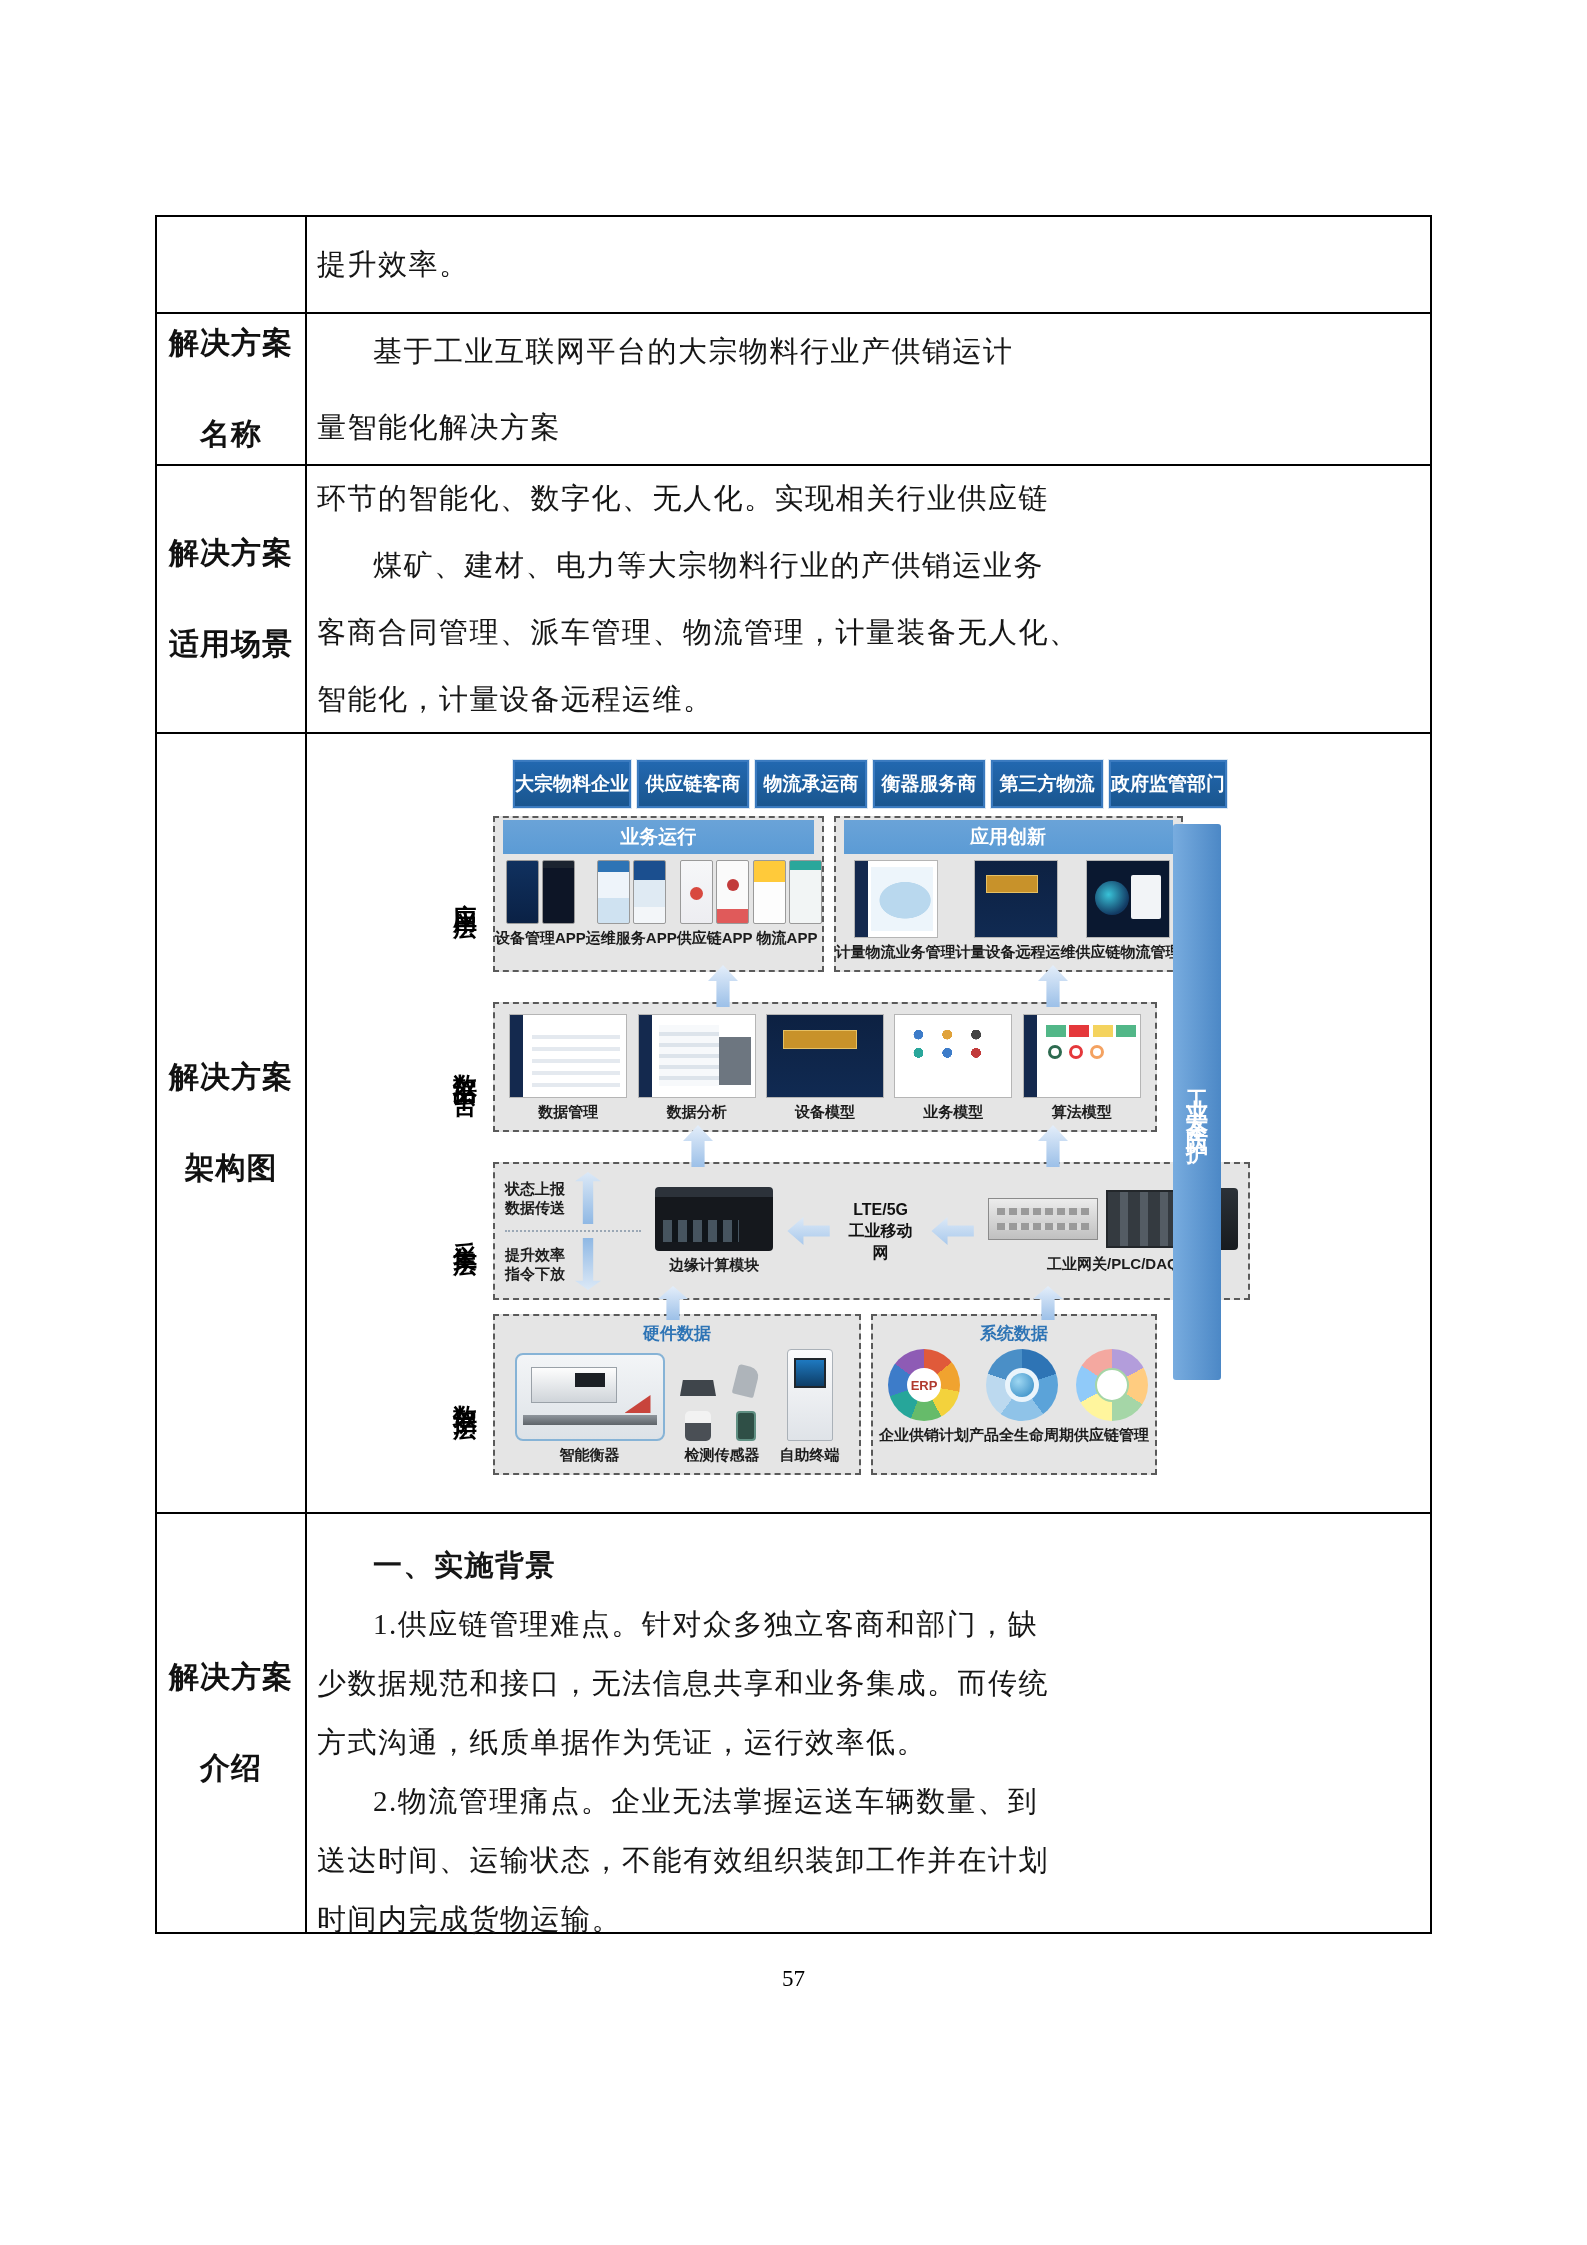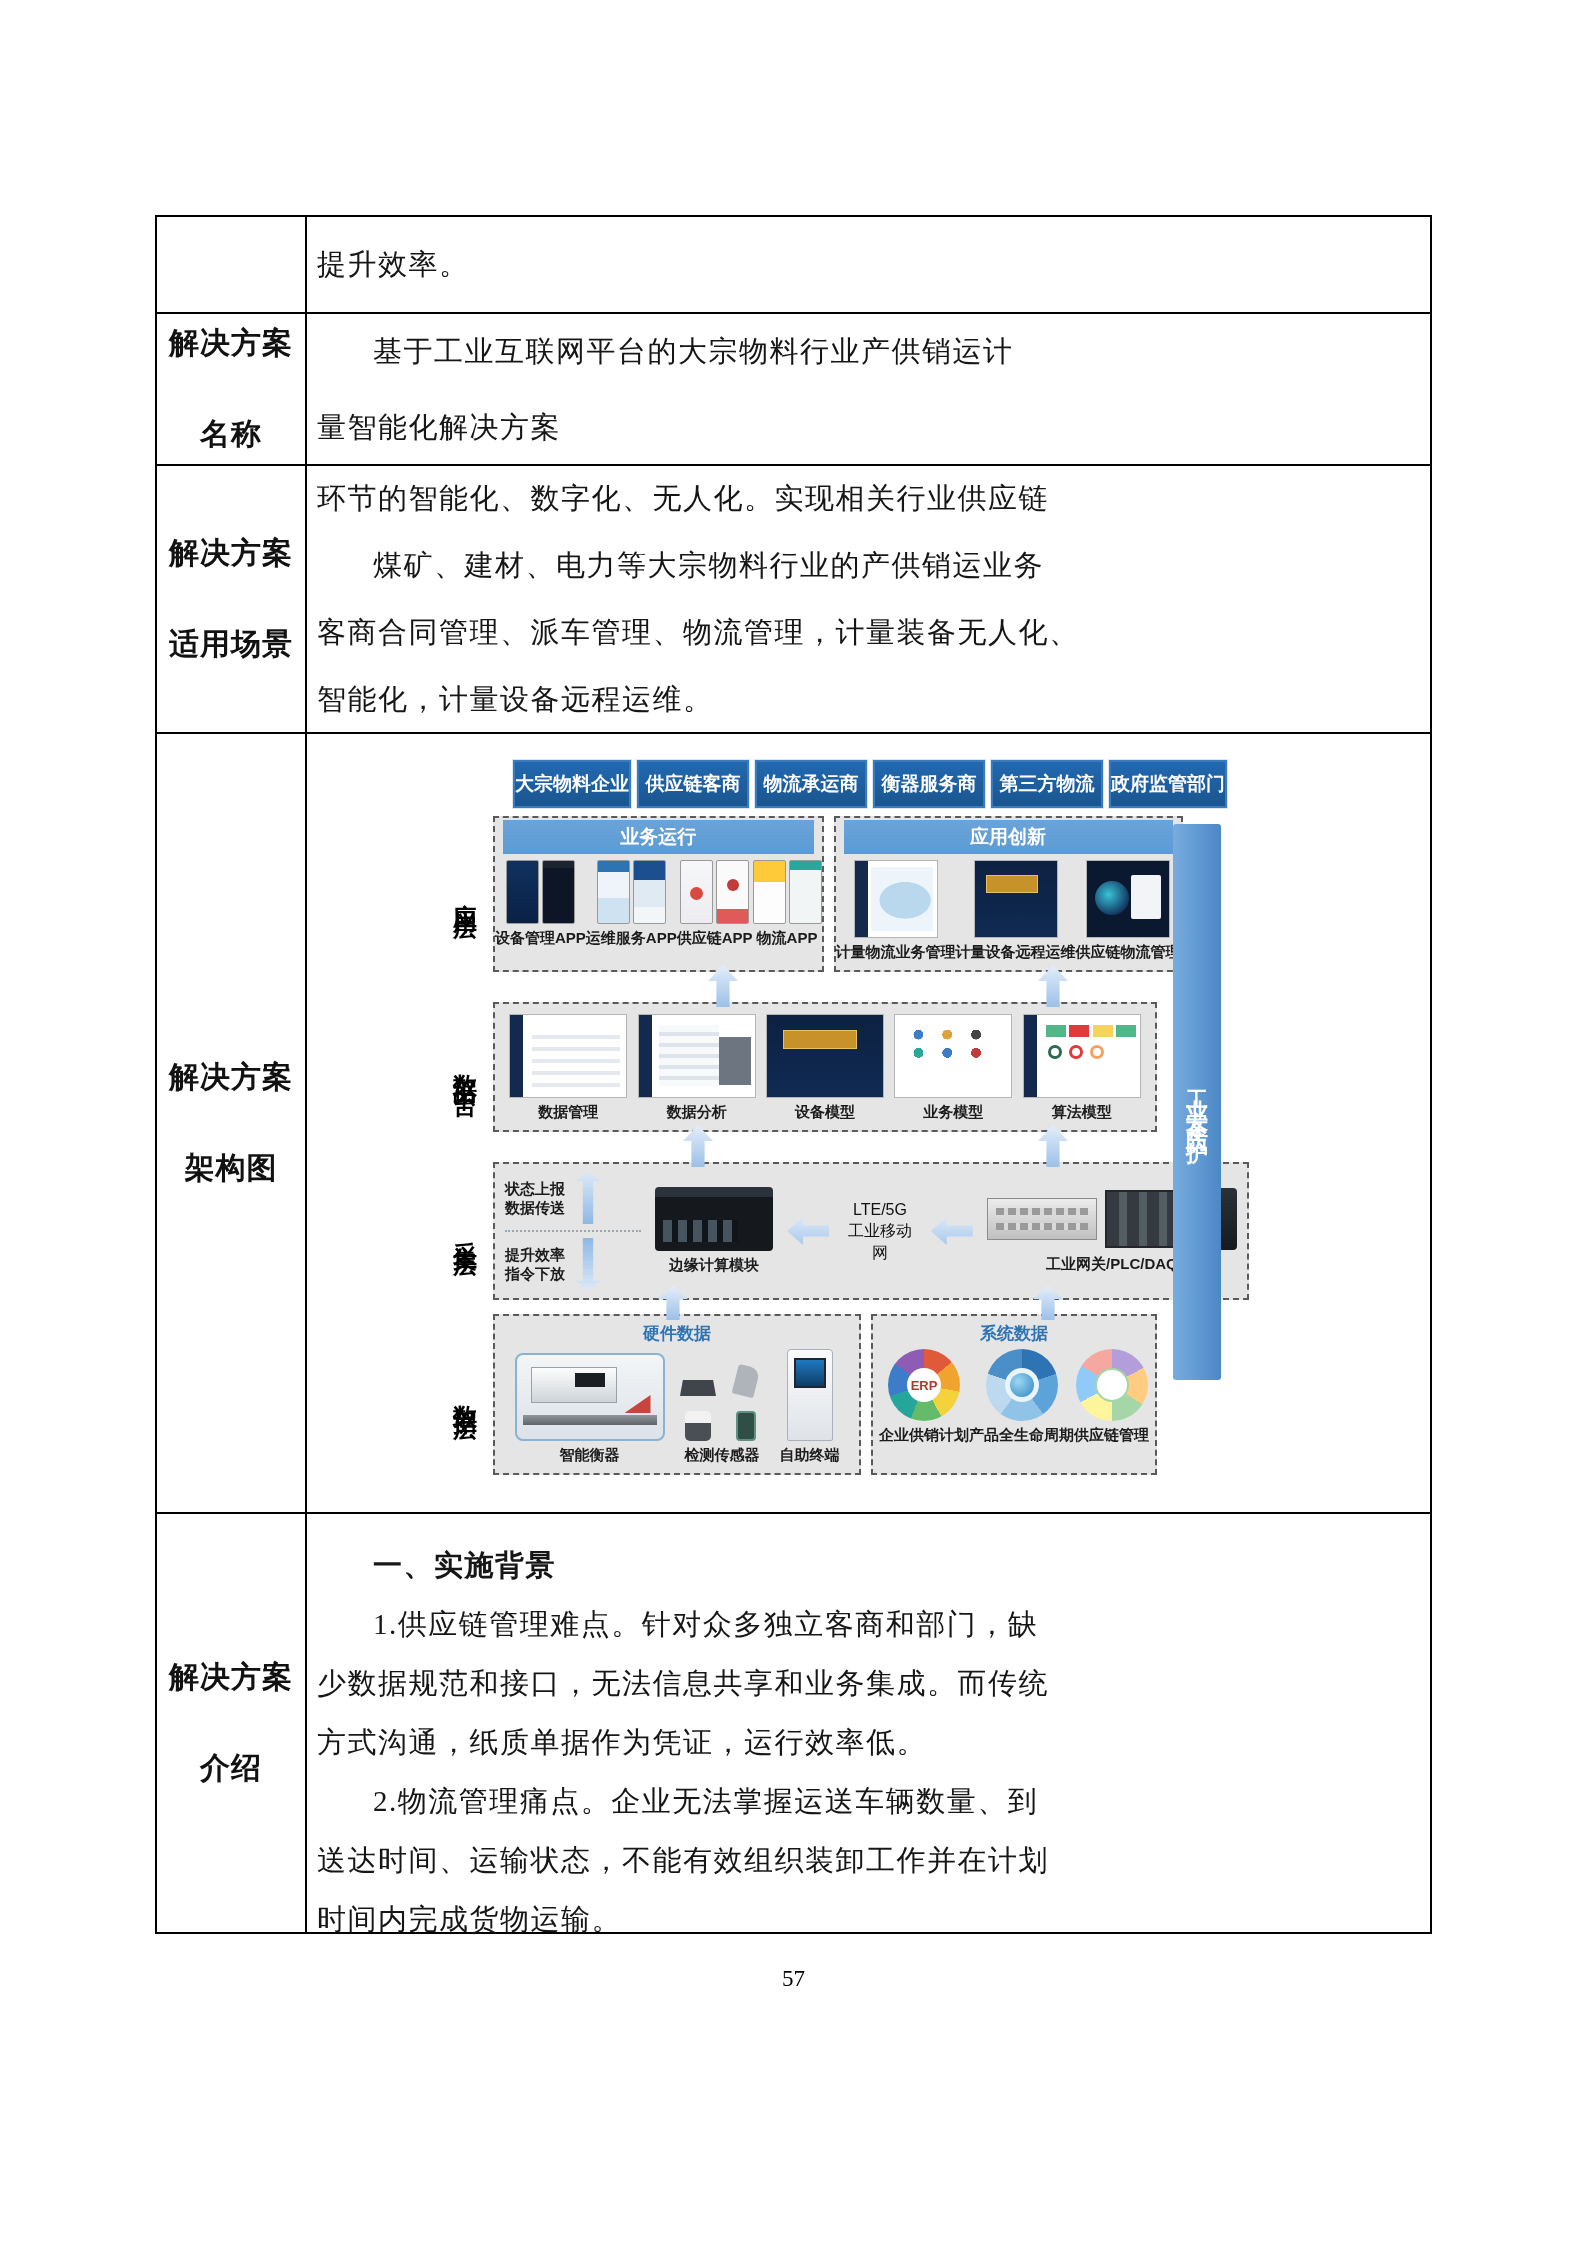--- a/index.html
+++ b/index.html
@@ -115,21 +115,21 @@
   
   .collect-box { flex:1; display:flex; align-items:center; gap:14px; padding:8px 10px; }
   .updown { display:flex; flex-direction:column; gap:4px; width:148px; }
   .ud-row { display:flex; align-items:center; gap:10px; }
   .ud-txt { font-size:15px; font-weight:bold; line-height:1.3; color:#1c1c1c; }
   .dotline { border-top:2px dotted #9aa7b5; margin:2px 0; }
   .updown .tall-up,.updown .tall-down { height:52px; }
   .edge-dev { width:118px; height:64px; background:linear-gradient(#2c323a 0 16%,#15181d 16%); border-radius:4px; position:relative; }
   .edge-dev::after { content:""; position:absolute; left:8px; bottom:9px; width:64%; height:22px;
                      background:repeating-linear-gradient(90deg,#46545f 0 9px,#10151a 9px 15px); }
-  .net-label { font-size:16px; font-weight:normal; text-align:center; line-height:1.35; color:#111; }
+  .net-label { font-size:16px; font-weight:bold; text-align:center; line-height:1.35; color:#111; }
   .gw-group { display:flex; align-items:center; gap:8px; }
   .rack { width:110px; height:42px; background:linear-gradient(#ececec,#c0c0c0); border:1px solid #8b8b8b; position:relative; }
   .rack::before { content:""; position:absolute; left:8px; top:9px; right:8px; height:7px;
                   background:repeating-linear-gradient(90deg,#9a9a9a 0 8px,#d9d9d9 8px 12px); }
   .rack::after  { content:""; position:absolute; left:8px; bottom:9px; right:8px; height:7px;
                   background:repeating-linear-gradient(90deg,#9a9a9a 0 8px,#d9d9d9 8px 12px); }
   .plc { width:92px; height:58px; border:2px solid #23272b; background:repeating-linear-gradient(90deg,#343a40 0 12px,#545c64 12px 20px); }
   .daq { width:32px; height:62px; background:linear-gradient(#2b3137,#171b1f); border-radius:4px; }
 
   

